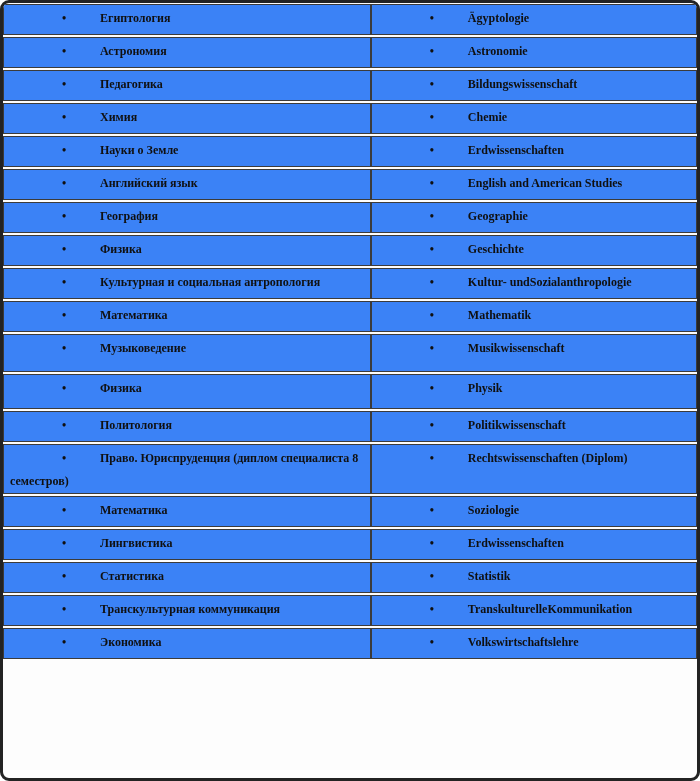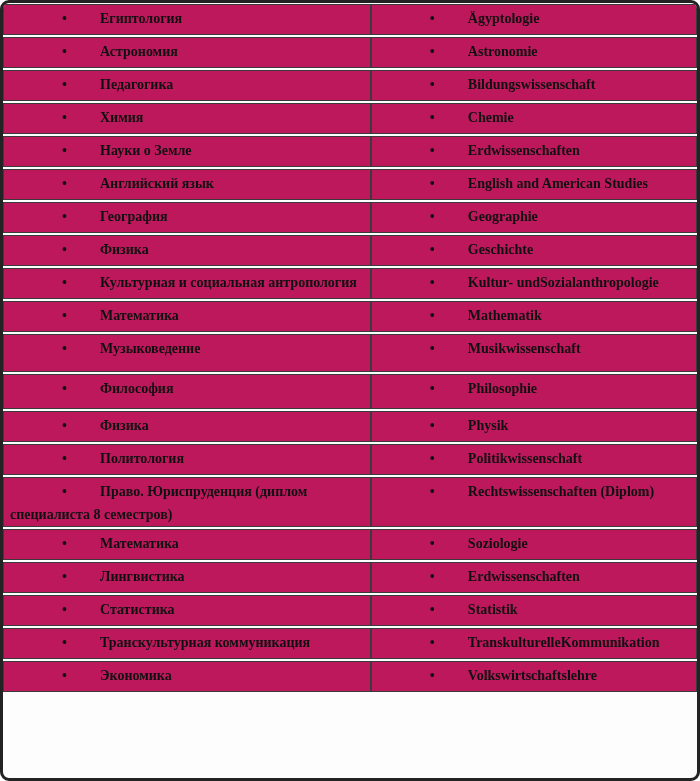--- a/index.html
+++ b/index.html
@@ -19,26 +19,26 @@
   }
   table.subjects {
     width: 100%;
     border-collapse: separate;
     border-spacing: 0 2px;   
     table-layout: fixed;
     margin-top: -1px;
   }
   table.subjects td {
     border: 1px solid #3b3b3b;
-    background: #be185d;
+    background: #3b82f6;
     vertical-align: top;
     height: 27px;
     padding: 2px 8px 0 6px;
     line-height: 23px;
-    font-size: 14px;
+    font-size: 12px;
     font-weight: bold;
     color: #101010;
     overflow: hidden;
   }
   table.subjects td.ru { width: 50.7%; }
   
   table.subjects tr:nth-child(11) td { height: 34px; }
   table.subjects tr:nth-child(12) td { height: 31px; margin-left: 16px; }
   table.subjects tr:nth-child(22) td { height: 37px; }
   .bullet {
@@ -92,24 +92,20 @@
         </tr>
         <tr>
           <td class="ru"><span class="bullet">•</span><span>Математика</span></td>
           <td class="de"><span class="bullet">•</span><span>Mathematik</span></td>
         </tr>
         <tr>
           <td class="ru"><span class="bullet">•</span><span>Музыковедение</span></td>
           <td class="de"><span class="bullet">•</span><span>Musikwissenschaft</span></td>
         </tr>
         <tr>
-          <td class="ru"><span class="bullet">•</span><span>Философия</span></td>
-          <td class="de"><span class="bullet">•</span><span>Philosophie</span></td>
-        </tr>
-        <tr>
           <td class="ru"><span class="bullet">•</span><span>Физика</span></td>
           <td class="de"><span class="bullet">•</span><span>Physik</span></td>
         </tr>
         <tr>
           <td class="ru"><span class="bullet">•</span><span>Политология</span></td>
           <td class="de"><span class="bullet">•</span><span>Politikwissenschaft</span></td>
         </tr>
         <tr>
           <td class="ru"><span class="bullet">•</span><span>Право. Юриспруденция (диплом специалиста 8 семестров)</span></td>
           <td class="de"><span class="bullet">•</span><span>Rechtswissenschaften (Diplom)</span></td>

